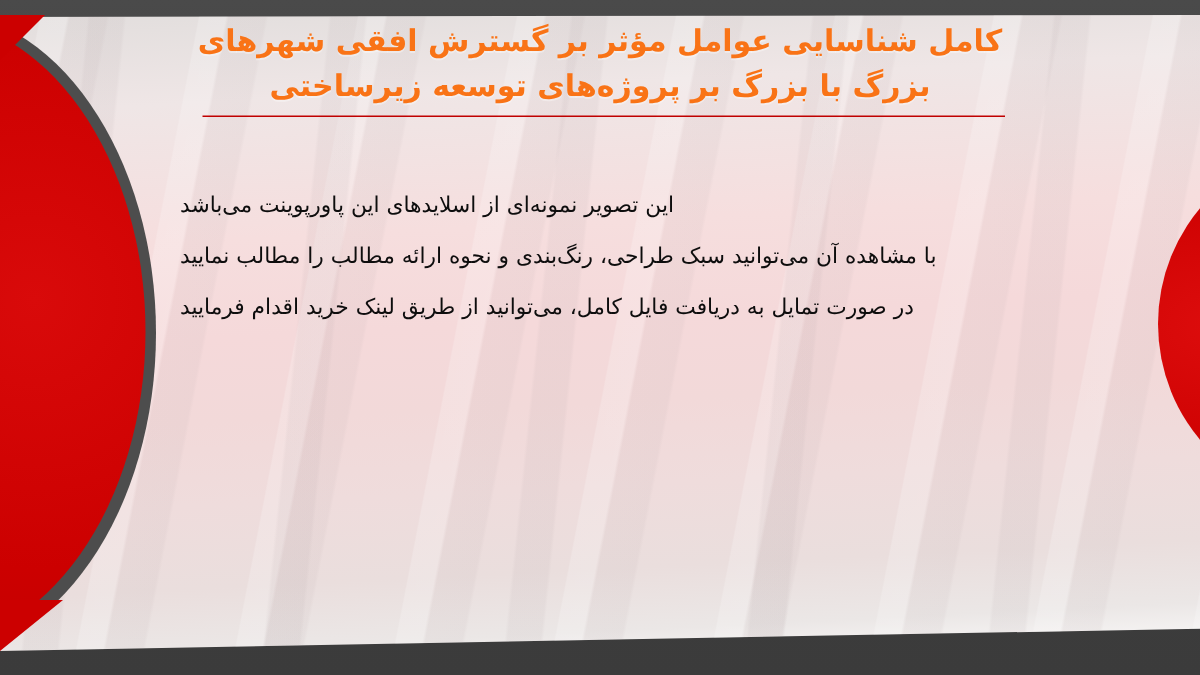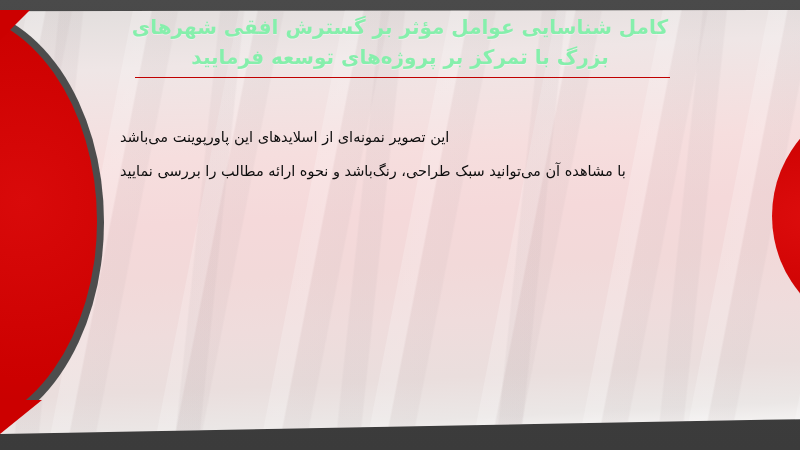--- a/index.html
+++ b/index.html
@@ -129,21 +129,21 @@
 
   
   .title-block {
     position: absolute;
     left: 100px;
     top: 12px;
     width: 600px;
     text-align: center;
   }
   .title-line {
-    color: #86efac;
+    color: #f97316;
     font-size: 20px;
     font-weight: bold;
     line-height: 30px;
     letter-spacing: 0px;
     white-space: nowrap;
     text-shadow: 0 1px 0 rgba(255,255,255,.35);
   }
   .title-rule {
     position: absolute;
     left: 135px;
@@ -183,22 +183,23 @@
   </div>
 
   <div class="ellipse-left-outline"></div>
   <div class="ellipse-left"></div>
   <div class="ellipse-right"></div>
   <div class="corner-wedge"></div>
   <div class="corner-wedge-top"></div>
 
   <div class="title-block">
     <div class="title-line">کامل شناسایی عوامل مؤثر بر گسترش افقی شهرهای</div>
-    <div class="title-line">بزرگ با تمرکز بر پروژه‌های توسعه فرمایید</div>
+    <div class="title-line">بزرگ با بزرگ بر پروژه‌های توسعه زیرساختی</div>
   </div>
   <div class="title-rule"></div>
 
   <div class="body-block">
     <div class="body-line">این تصویر نمونه‌ای از اسلایدهای این پاورپوینت می‌باشد</div>
-    <div class="body-line">با مشاهده آن می‌توانید سبک طراحی، رنگ‌باشد و نحوه ارائه مطالب را بررسی نمایید</div>
+    <div class="body-line">با مشاهده آن می‌توانید سبک طراحی، رنگ‌بندی و نحوه ارائه مطالب را مطالب نمایید</div>
+    <div class="body-line">در صورت تمایل به دریافت فایل کامل، می‌توانید از طریق لینک خرید اقدام فرمایید</div>
   </div>
 
 </div>
 
 </body></html>

